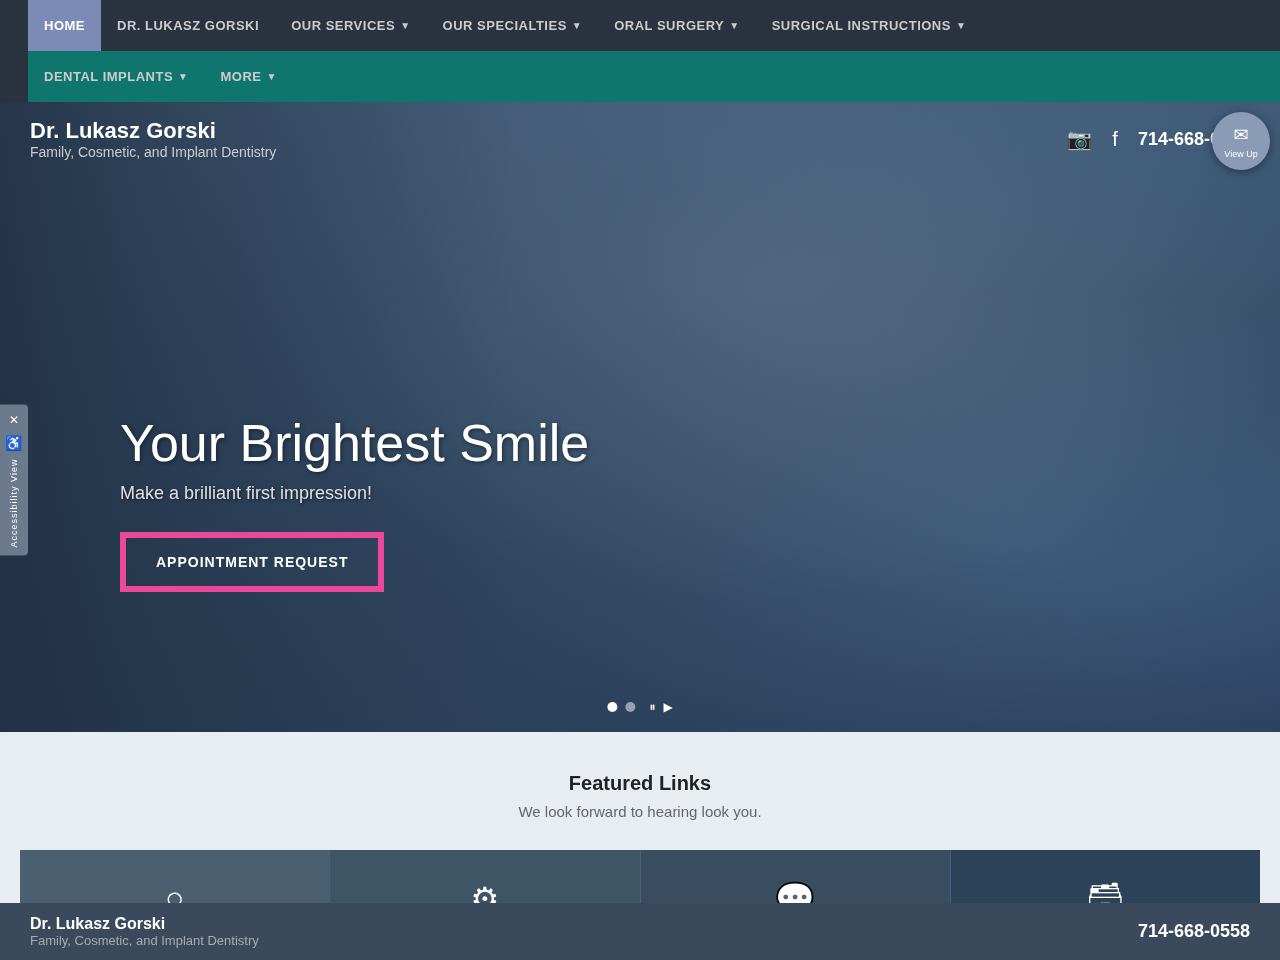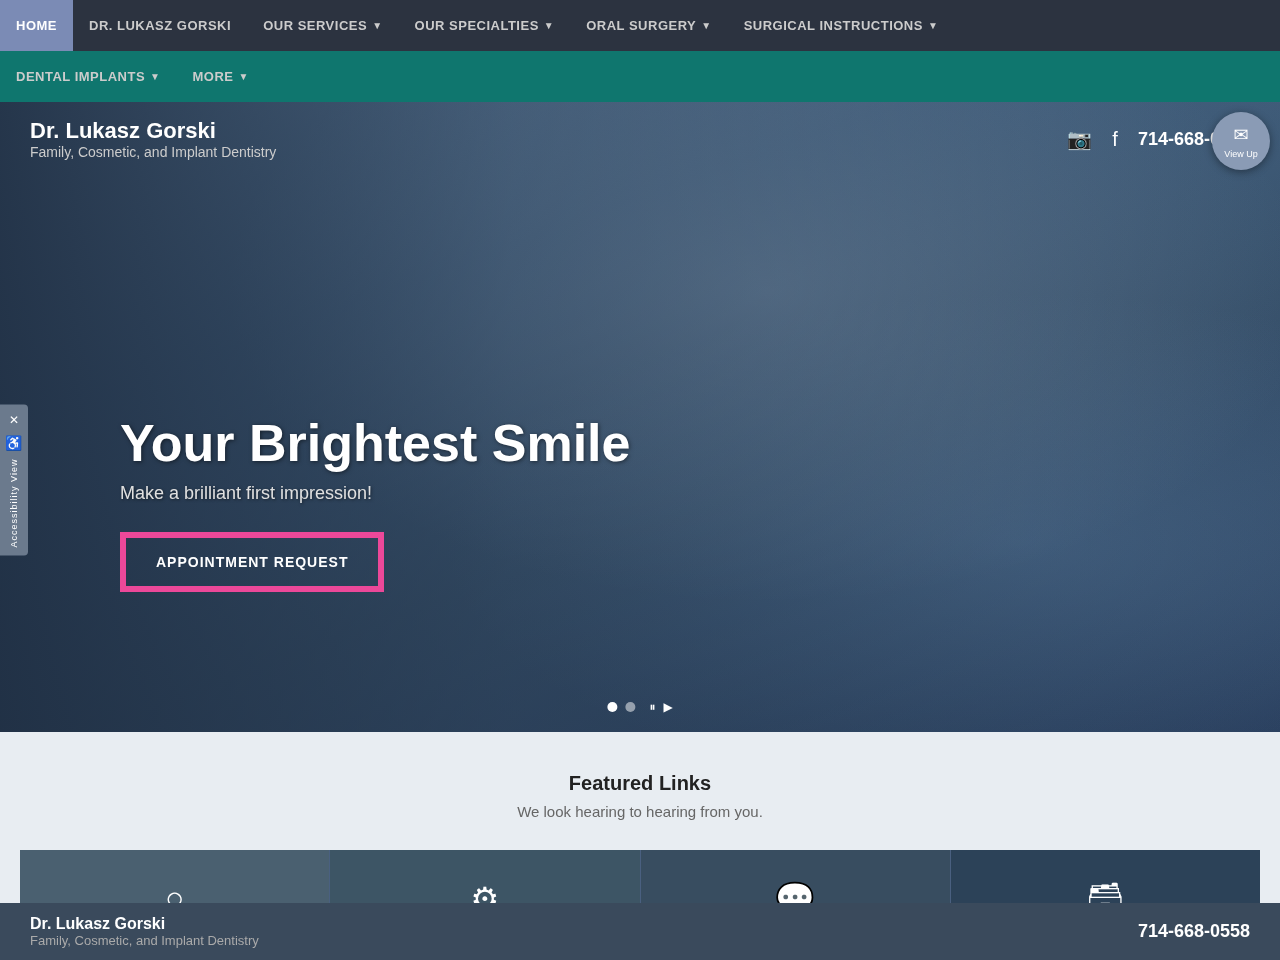--- a/index.html
+++ b/index.html
@@ -38,20 +38,21 @@
       transform: rotate(180deg);
       letter-spacing: 1px;
     }
 
     
     nav {
       background: #2c3340;
       display: flex;
       flex-wrap: wrap;
       align-items: flex-start;
+      padding-left: 28px;
     }
     nav .nav-item {
       color: #ccc;
       padding: 18px 16px;
       font-size: 13px;
       font-weight: 600;
       text-transform: uppercase;
       cursor: pointer;
       display: flex;
       align-items: center;
@@ -135,21 +136,21 @@
     
     .hero-content {
       position: absolute;
       bottom: 140px;
       left: 120px;
       z-index: 10;
       color: white;
     }
     .hero-content h2 {
       font-size: 52px;
-      font-weight: bold;
+      font-weight: normal;
       text-shadow: 1px 1px 4px rgba(0,0,0,0.5);
       margin-bottom: 10px;
     }
     .hero-content p {
       font-size: 18px;
       color: #e0e0e0;
       margin-bottom: 28px;
       text-shadow: 1px 1px 3px rgba(0,0,0,0.5);
     }
     .appointment-btn {
@@ -331,21 +332,21 @@
   <div class="slider-controls">
     <div class="dot active"></div>
     <div class="dot"></div>
     <span class="pause-icon">⏸</span>
     <span class="next-icon">▶</span>
   </div>
 </div>
 
 <div class="featured-section">
   <h3>Featured Links</h3>
-  <p>We look hearing to hearing from you.</p>
+  <p>We look forward to hearing look you.</p>
 
   <div class="feature-cards">
     <div class="feature-card">
       <span class="card-icon">○</span>
     </div>
     <div class="feature-card">
       <span class="card-icon">⚙</span>
     </div>
     <div class="feature-card">
       <span class="card-icon">💬</span>

